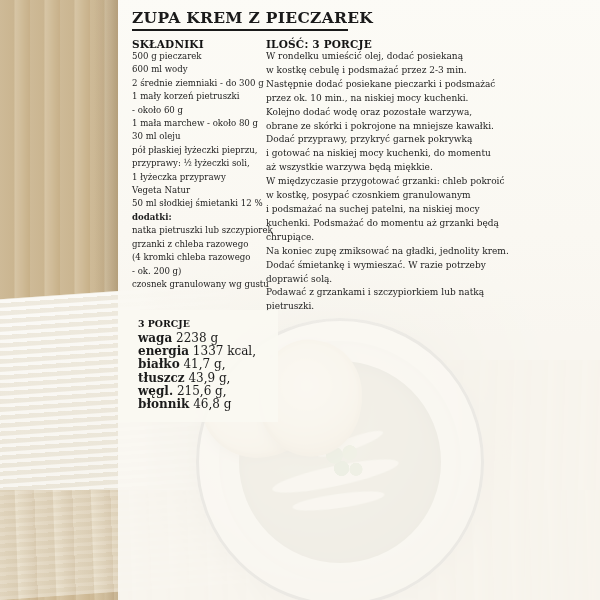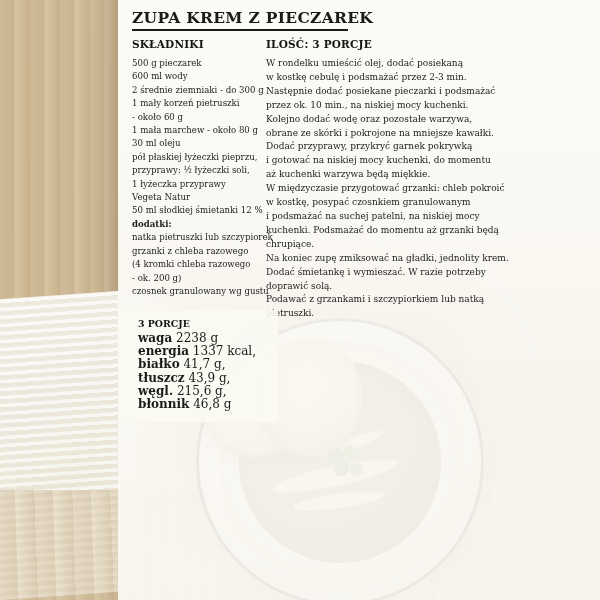--- a/index.html
+++ b/index.html
@@ -213,21 +213,20 @@
     left: 148px;
     top: 38px;
     width: 330px;
   }
   .head {
     font-family: "DejaVu Serif", serif;
     font-weight: bold;
     font-size: 10.5px;
     letter-spacing: 0.2px;
     color: #141414;
-    margin-bottom: 7px;
   }
   .ing-list, .steps {
     list-style: none;
     margin: 0;
     padding: 0;
   }
   .ing-list li {
     font-family: "DejaVu Serif", serif;
     font-size: 8.6px;
     line-height: 13.4px;
@@ -345,21 +344,21 @@
       <div class="head">ILOŚĆ: 3 PORCJE</div>
       <ul class="steps" id="steps">
           <li>W rondelku umieścić olej, dodać posiekaną</li>
           <li>w kostkę cebulę i podsmażać przez 2-3 min.</li>
           <li>Następnie dodać posiekane pieczarki i podsmażać</li>
           <li>przez ok. 10 min., na niskiej mocy kuchenki.</li>
           <li>Kolejno dodać wodę oraz pozostałe warzywa,</li>
           <li>obrane ze skórki i pokrojone na mniejsze kawałki.</li>
           <li>Dodać przyprawy, przykryć garnek pokrywką</li>
           <li>i gotować na niskiej mocy kuchenki, do momentu</li>
-          <li>aż kuchenki warzywa będą miękkie.</li>
+          <li>aż wszystkie warzywa będą miękkie.</li>
           <li>W międzyczasie przygotować grzanki: chleb pokroić</li>
           <li>w kostkę, posypać czosnkiem granulowanym</li>
           <li>i podsmażać na suchej patelni, na niskiej mocy</li>
           <li>kuchenki. Podsmażać do momentu aż grzanki będą</li>
           <li>chrupiące.</li>
           <li>Na koniec zupę zmiksować na gładki, jednolity krem.</li>
           <li>Dodać śmietankę i wymieszać. W razie potrzeby</li>
           <li>doprawić solą.</li>
           <li>Podawać z grzankami i szczypiorkiem lub natką</li>
           <li>pietruszki.</li>

